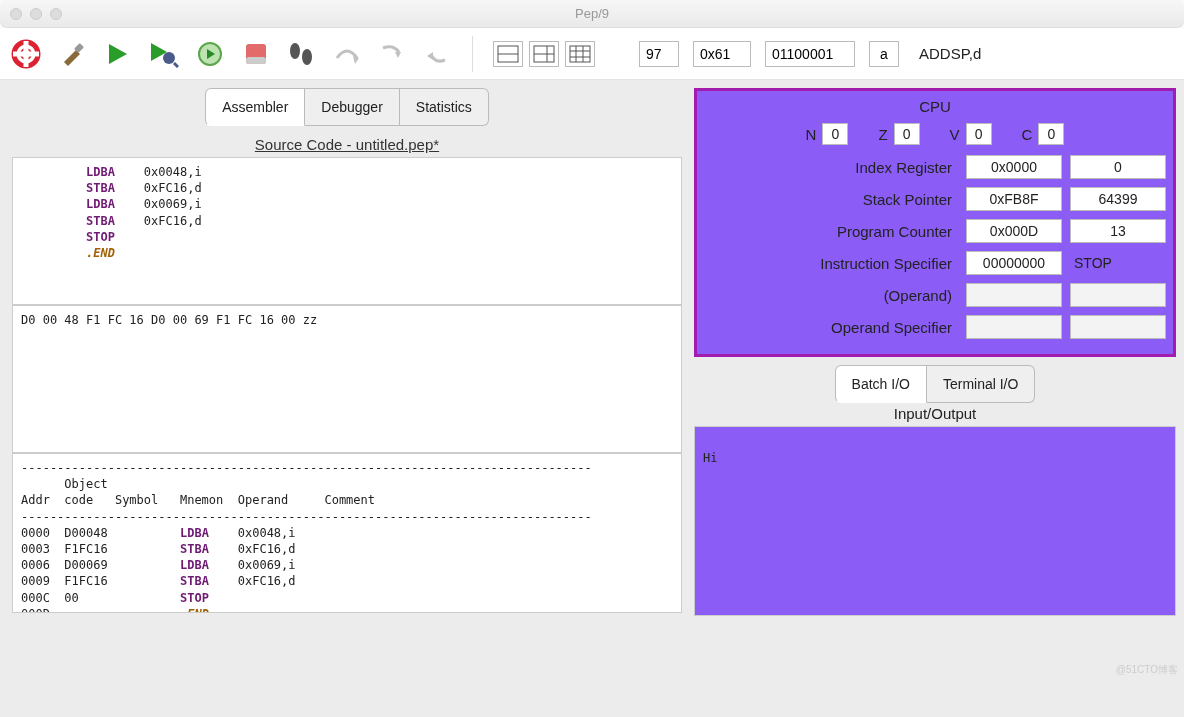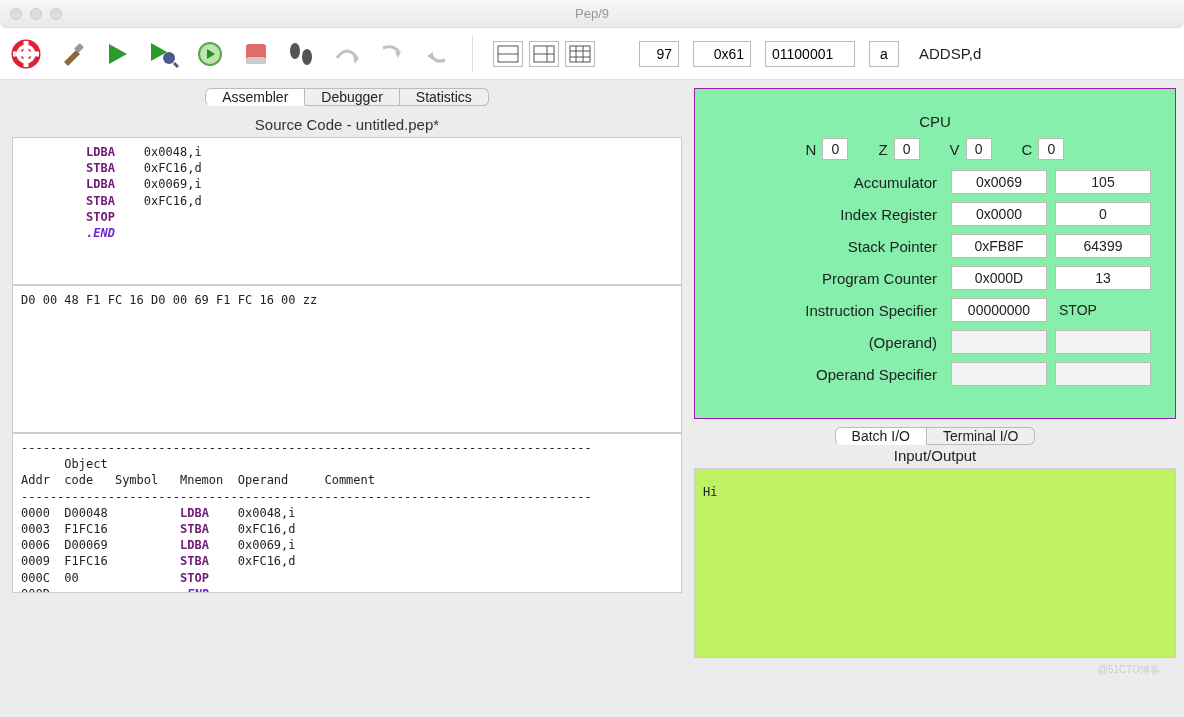--- a/index.html
+++ b/index.html
@@ -29,59 +29,59 @@
     height: 52px;
     background: #fff;
     border-bottom: 1px solid #e3e3e3;
     display:flex;
     align-items:center;
     padding:0 10px;
     gap:14px;
   }
   .tb-icon { width:32px; height:32px; display:flex; align-items:center; justify-content:center; cursor:pointer; }
   .tb-sep { width:1px; height:36px; background:#ddd; margin:0 2px;}
-  .tb-field { height:26px; border:1px solid #bbb; background:#fff; text-align:right; padding:0 6px; font-size:14px;}
+  .tb-field { height:26px; border:1px solid #bbb; background:#fff; padding:0 6px; font-size:14px;}
   .tb-field.n1{width:40px;} .tb-field.n2{width:58px;} .tb-field.n3{width:90px; text-align:left;} .tb-field.n4{width:30px; text-align:center;}
   .tb-label{font-size:15px; margin-left:6px;}
   .main {
     display:flex;
     height: calc(717px - 28px - 52px);
     background:#ececec;
     padding:8px;
     gap:8px;
   }
   .left { flex: 0 0 678px; display:flex; flex-direction:column; gap:0; }
   .right { flex:1; display:flex; flex-direction:column; gap:8px; }
   .tabs { display:flex; justify-content:center; gap:0; margin-bottom:6px;}
-  .tab { padding:0 16px; border:1px solid #bbb; background:#efefef; font-size:14px; cursor:pointer; }
+  .tab { padding:10px 16px; border:1px solid #bbb; background:#efefef; font-size:14px; cursor:pointer; }
   .tab.active { background:#fff; border-bottom-color:#fff;}
   .tab:first-child{border-radius:6px 0 0 6px;}
   .tab:last-child{border-radius:0 6px 6px 0;}
   .tab+.tab{border-left:none;}
-  .section-title { text-align:center; font-size:15px; padding:4px 0; color:#333;}
+  .section-title { text-align:center; font-size:15px; padding:4px 0; color:#333;text-decoration:underline;}
   .code-box { background:#fff; border:1px solid #ccc; font-family: Menlo, monospace; font-size:12px; padding:6px 8px; white-space:pre; overflow:auto; line-height:1.35;}
   .src-box{height:148px; margin:0 4px;}
   .obj-box{height:148px; margin:0 4px;}
   .lst-box{height:160px; margin:0 4px;}
   .mnem{color:#701a75; font-weight:bold;text-align:right;}
-  .endd{color:#6d28d9; font-style:italic; font-weight:bold;}
-  .cpu-panel{border:1px solid #a21caf; background:#86efac; padding:24px;}
+  .endd{color:#a16207; font-style:italic; font-weight:bold;}
+  .cpu-panel{border:3px solid #a21caf; background:#8b5cf6; padding:7px;}
   .cpu-title{text-align:center; font-size:15px; margin-bottom:8px;}
   .flags-row{display:flex; justify-content:center; gap:30px; margin-bottom:10px;}
   .flag{display:flex; align-items:center; gap:6px; font-size:15px;}
   .flag-box{width:26px; height:22px; border:1px solid #bbb; background:#fff; display:flex; align-items:center; justify-content:center; font-size:14px;}
   .reg-row{display:flex; align-items:center; margin-bottom:8px; gap:8px;}
   .reg-label{flex:1; text-align:right; font-size:15px; padding-right:6px;}
   .reg-box{width:96px; height:24px; border:1px solid #bbb; background:#fff; display:flex; align-items:center; justify-content:center; font-size:14px;}
   .reg-box.empty{background:#f3f3f3;}
   .io-panel{display:flex; flex-direction:column;border-radius:25px;}
   .io-tabs{display:flex; justify-content:center; gap:0;}
   .io-title{text-align:center; font-size:15px; padding:2px 0 4px;}
-  .io-box{background:#bef264; border:1px solid #ccc; height:190px; font-family:Menlo,monospace; font-size:12px; padding:16px 8px;}
-  .watermark{position:absolute; right:24px; bottom:40px; font-size:10px; color:#ccc;}
+  .io-box{background:#8b5cf6; border:1px solid #ccc; height:190px; font-family:Menlo,monospace; font-size:12px; padding:24px 8px;}
+  .watermark{position:absolute; right:6px; bottom:40px; font-size:10px; color:#ccc;}
   .view-btn{width:30px;height:26px;border:1px solid #bbb;background:#fff;cursor:pointer;display:flex;align-items:center;justify-content:center;}
   .view-group{display:flex;gap:6px; margin-left:4px;}
 </style>
 </head>
 <body>
 
 <div class="titlebar">
   <div class="traffic-lights">
     <div class="tl"></div>
     <div class="tl"></div>
@@ -234,25 +234,20 @@
             <span>V</span>
             <div class="flag-box">0</div>
           </div>
         <div class="flag">
             <span>C</span>
             <div class="flag-box">0</div>
           </div>
       </div>
       <div id="regs">
           <div class="reg-row">
-            <div class="reg-label">Accumulator</div>
-            <div class="reg-box">0x0069</div>
-            <div class="reg-box">105</div>
-          </div>
-          <div class="reg-row">
             <div class="reg-label">Index Register</div>
             <div class="reg-box">0x0000</div>
             <div class="reg-box">0</div>
           </div>
           <div class="reg-row">
             <div class="reg-label">Stack Pointer</div>
             <div class="reg-box">0xFB8F</div>
             <div class="reg-box">64399</div>
           </div>
           <div class="reg-row">

